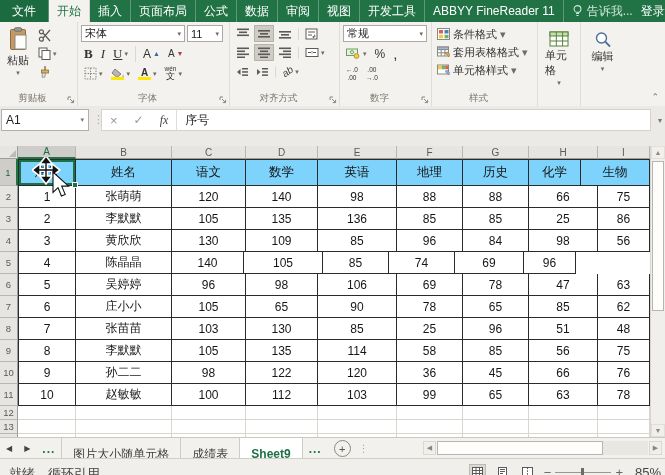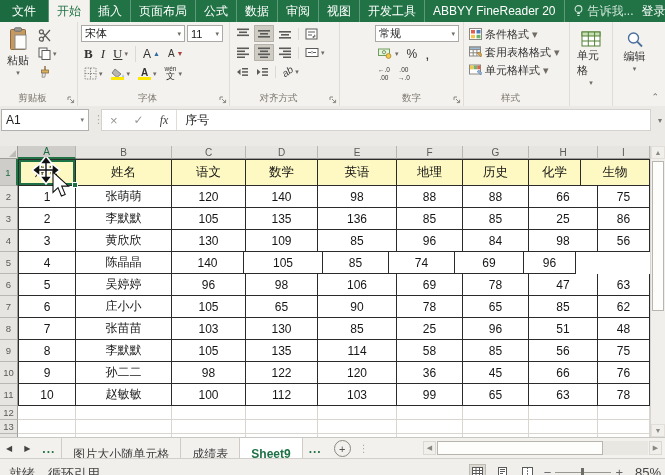--- a/index.html
+++ b/index.html
@@ -45,21 +45,21 @@
   .stack{display:flex;flex-direction:column;align-items:center;line-height:1;}
   .vsep{width:1px;height:16px;background:#dcd9d2;margin:0 2px;}
   .growA{font-size:12px;} .growA sup{font-size:7px;color:#2e6da4;}
   .shrinkA{font-size:10px;} .shrinkA sup{font-size:7px;color:#a44;}
   .ruby{font-size:6.5px;color:#333;} .rchar{font-size:9px;}
   
   .g-align{width:110px;}
   .arow{display:flex;align-items:center;gap:1px;margin-bottom:2px;}
   .aico{fill:#5a5a58;}
   
-  .g-num{width:92px;margin-left:32px;}
+  .g-num{width:92px;}
   .dec{font-size:6.5px;line-height:1.15;color:#333;text-align:center;}
   .num-glyph{font-size:12px;color:#333;}
   
   .g-styles{width:106px;}
   .srow{display:flex;align-items:center;gap:3px;height:18px;padding:0 2px;}
   .srow span{font-size:11px;}
   
   .g-cells,.g-edit{width:43px;}
   .chev-collapse{position:absolute;right:6px;bottom:4px;color:#6f6b64;font-size:9px;}
 
@@ -92,21 +92,21 @@
         box-sizing:border-box;display:flex;align-items:center;justify-content:center;
         font-size:10px;color:#5a5a58;flex:none;}
   .chdr.sel{background:#cfcdc9;color:#1e6b43;border-bottom:2px solid #217346;}
   .rhdr{width:18px;background:#e7e5e1;border-right:1px solid #9f9d99;border-bottom:1px solid #b9b7b2;
         box-sizing:border-box;display:flex;align-items:center;justify-content:center;
         font-size:9.5px;color:#5a5a58;flex:none;}
   .rhdr.sel{background:#cfcdc9;color:#1e6b43;border-right:2px solid #217346;}
   .tcell{border-right:1px solid #2b2b2b;border-bottom:1px solid #2b2b2b;box-sizing:border-box;
          display:flex;align-items:center;justify-content:center;font-size:12px;color:#161616;flex:none;}
   .tcell.first{border-left:1px solid #2b2b2b;}
-  .r1 .tcell{background:#fef9c3;border-top:1px solid #2b2b2b;font-size:12.5px;}
+  .r1 .tcell{background:#7dd3fc;border-top:1px solid #2b2b2b;font-size:12.5px;}
   .selcell{position:relative;box-shadow:inset 0 0 0 2px #1e7145;}
   .fillh{position:absolute;right:-3px;bottom:-3px;width:6px;height:6px;background:#1e7145;
          border:1px solid #fff;box-sizing:border-box;z-index:3;}
   .ecell{border-right:1px solid #d9d6d0;border-bottom:1px solid #d9d6d0;box-sizing:border-box;flex:none;}
 
   
   .cursor{position:absolute;left:32px;top:157px;z-index:6;pointer-events:none;}
 
   
   .vscroll{position:absolute;top:146px;left:650px;width:15px;height:291px;background:#f1efeb;
@@ -160,21 +160,21 @@
     <div class="tabs" id="tabsHost">
         <div class="rtab filetab">文件</div>
         <div class="rtab active">开始</div>
         <div class="rtab">插入</div>
         <div class="rtab">页面布局</div>
         <div class="rtab">公式</div>
         <div class="rtab">数据</div>
         <div class="rtab">审阅</div>
         <div class="rtab">视图</div>
         <div class="rtab">开发工具</div>
-        <div class="rtab">ABBYY FineReader 20</div>
+        <div class="rtab">ABBYY FineReader 11</div>
       </div>
     <div class="tellme">
       <svg width="11" height="14" viewBox="0 0 11 14">
         <circle cx="5.5" cy="5" r="3.4" fill="none" stroke="#cfe6d9" stroke-width="1.1"></circle>
         <path d="M4 9.5h3M4.4 11.5h2.2" stroke="#cfe6d9" stroke-width="1.1" fill="none"></path>
       </svg>
       <span>告诉我...</span>
     </div>
     <div class="tb-right">
       <span>登录</span>

